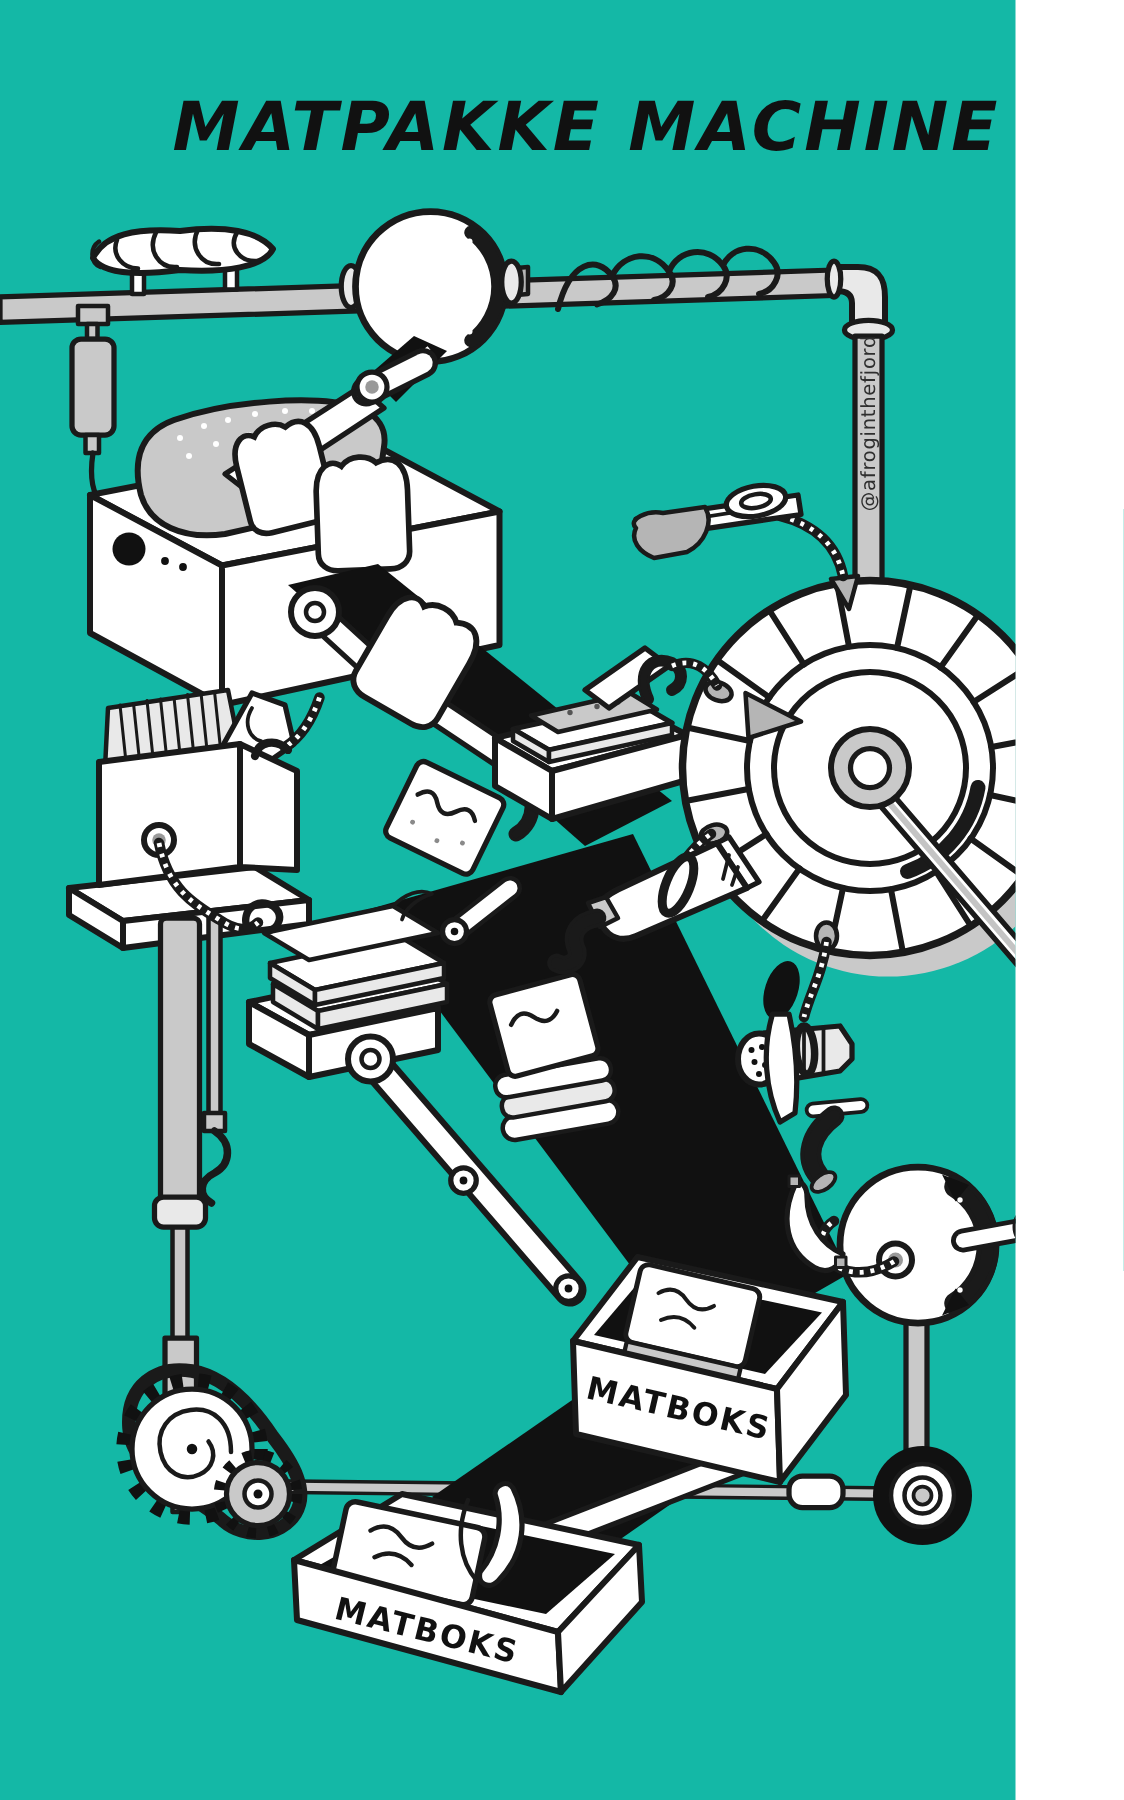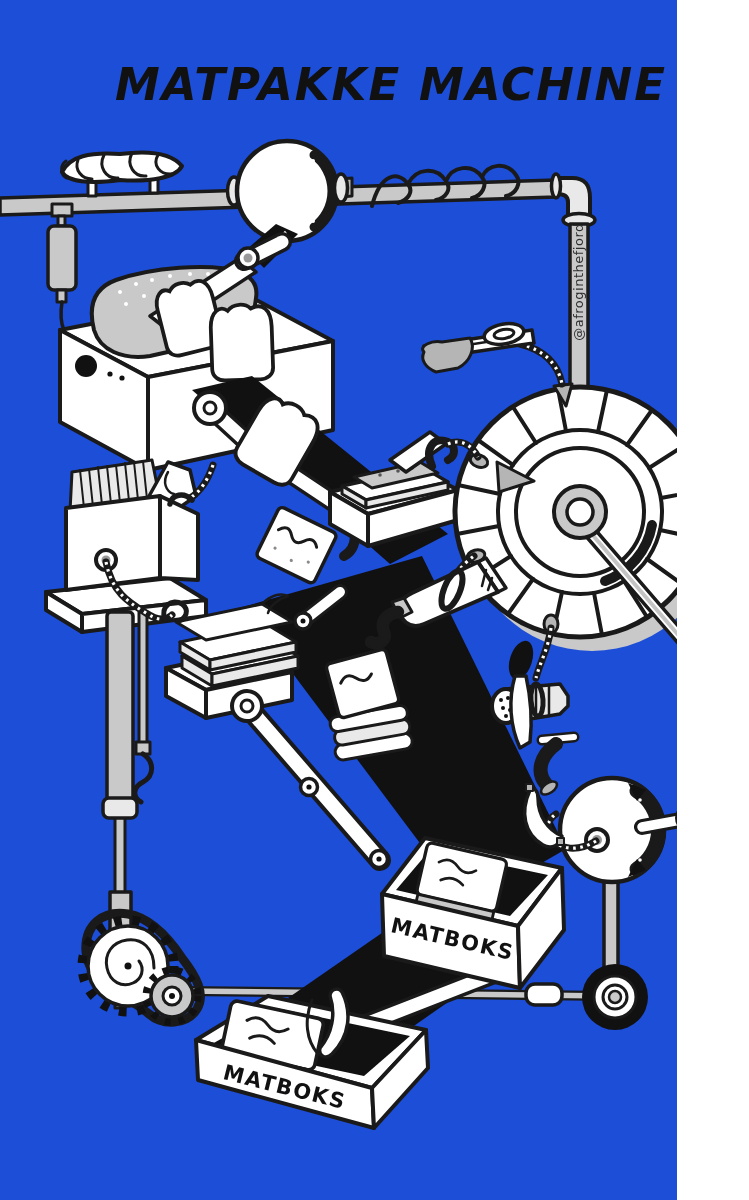--- a/index.html
+++ b/index.html
@@ -1,16 +1,16 @@
 <!DOCTYPE html>
 <html><head>
 <meta charset="utf-8">
 <style>
   html,body{margin:0;padding:0;background:#fff}
-  #stage{position:relative;width:677px;height:1200px;background:#1d4ed8;overflow:hidden}
+  #stage{position:relative;width:677px;height:1200px;background:#14b8a6;overflow:hidden}
   svg{display:block}
   .o{stroke:#1a1a1a;stroke-linejoin:round;stroke-linecap:round;fill:none}
   .w{fill:#ffffff;stroke:#1a1a1a;stroke-linejoin:round}
   .m{fill:#c9c9c9;stroke:#1a1a1a;stroke-linejoin:round}
   .g2{fill:#b5b5b5;stroke:#1a1a1a;stroke-linejoin:round}
   .lt{fill:#e9e9e9;stroke:#1a1a1a;stroke-linejoin:round}
   .k{fill:#111;stroke:none}
   .hose{stroke:#1a1a1a;stroke-width:7;fill:none;stroke-linecap:round}
   .hose2{stroke:#fff;stroke-width:3.2;fill:none;stroke-dasharray:2.6 4.6}
   .bar-o{stroke:#1a1a1a;fill:none;stroke-linecap:round}

